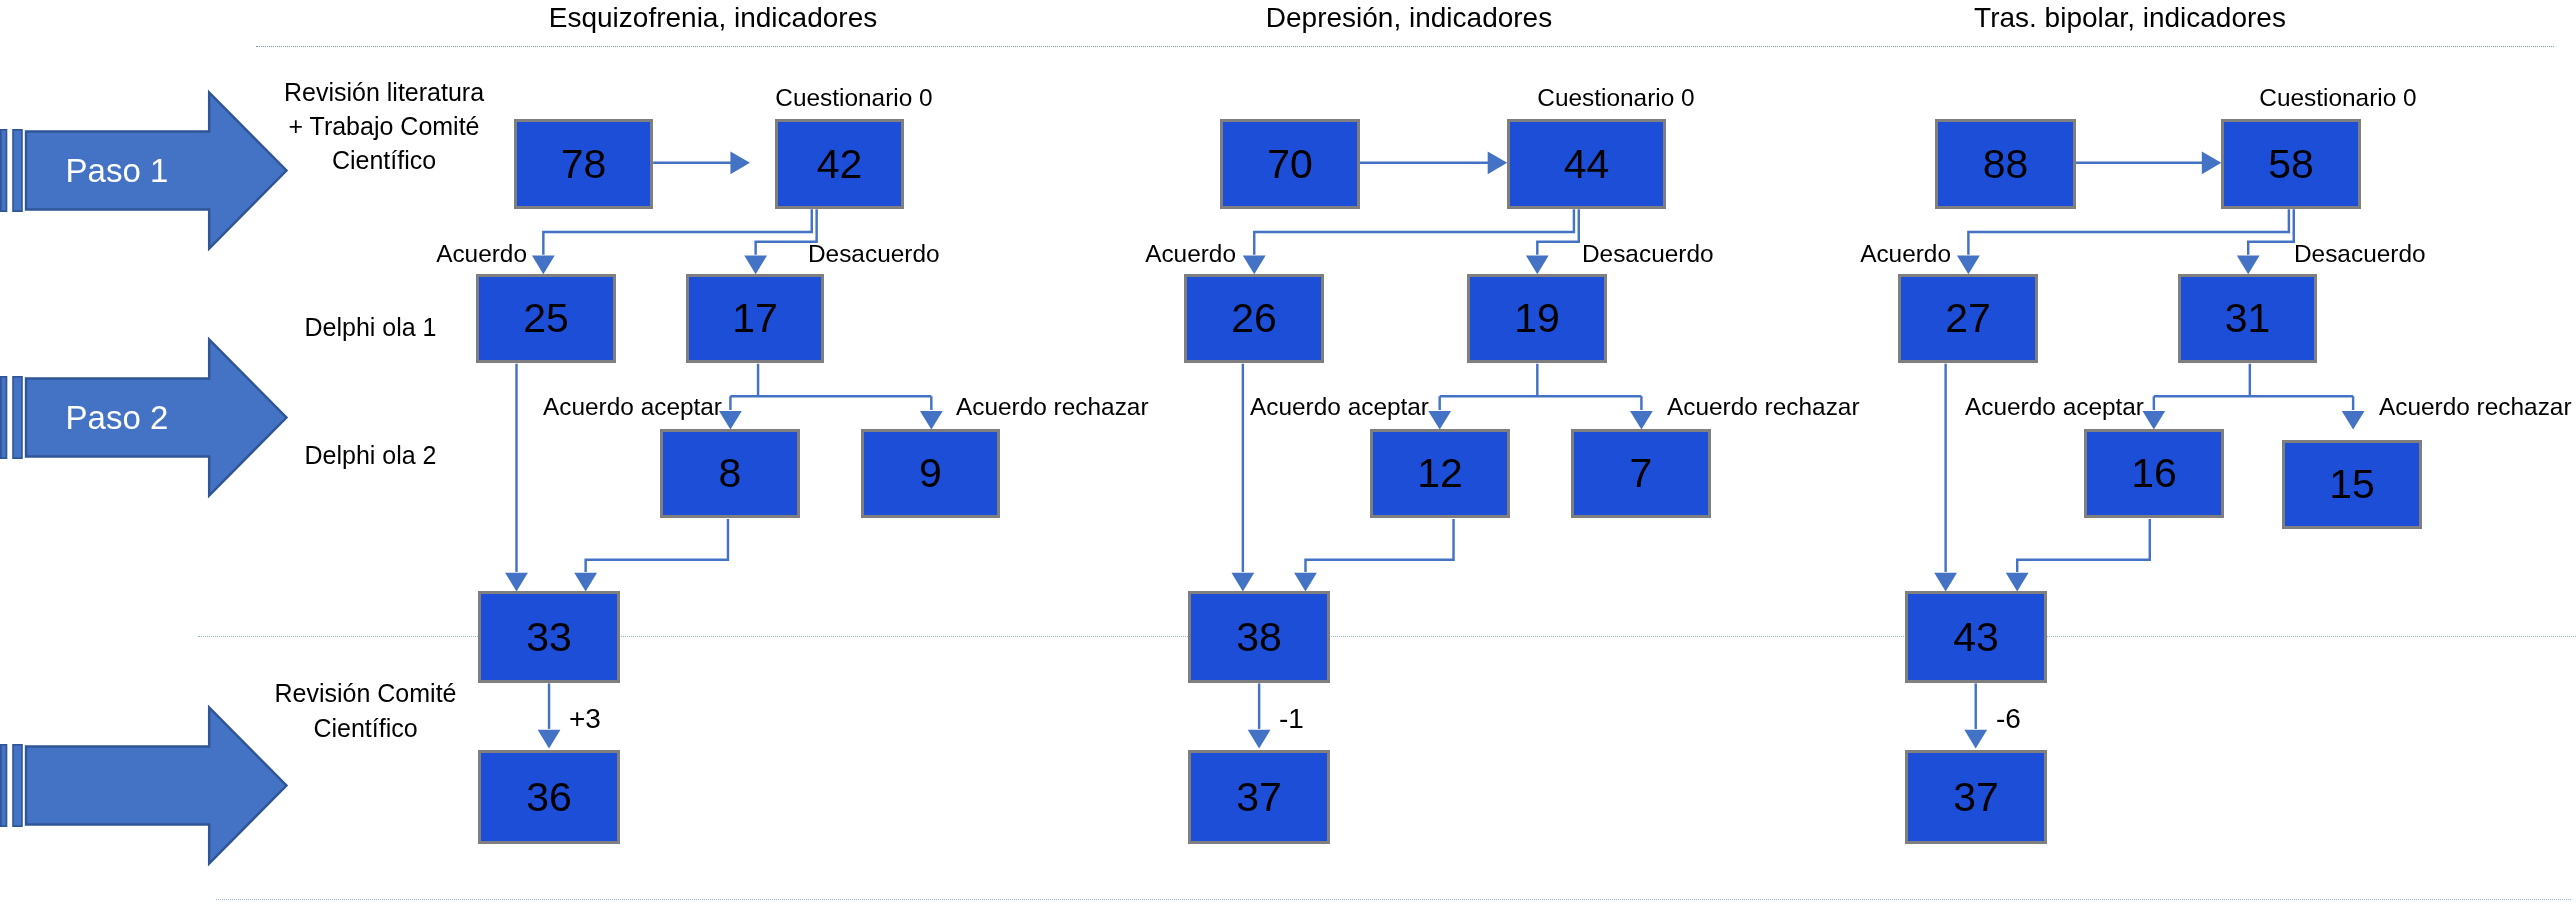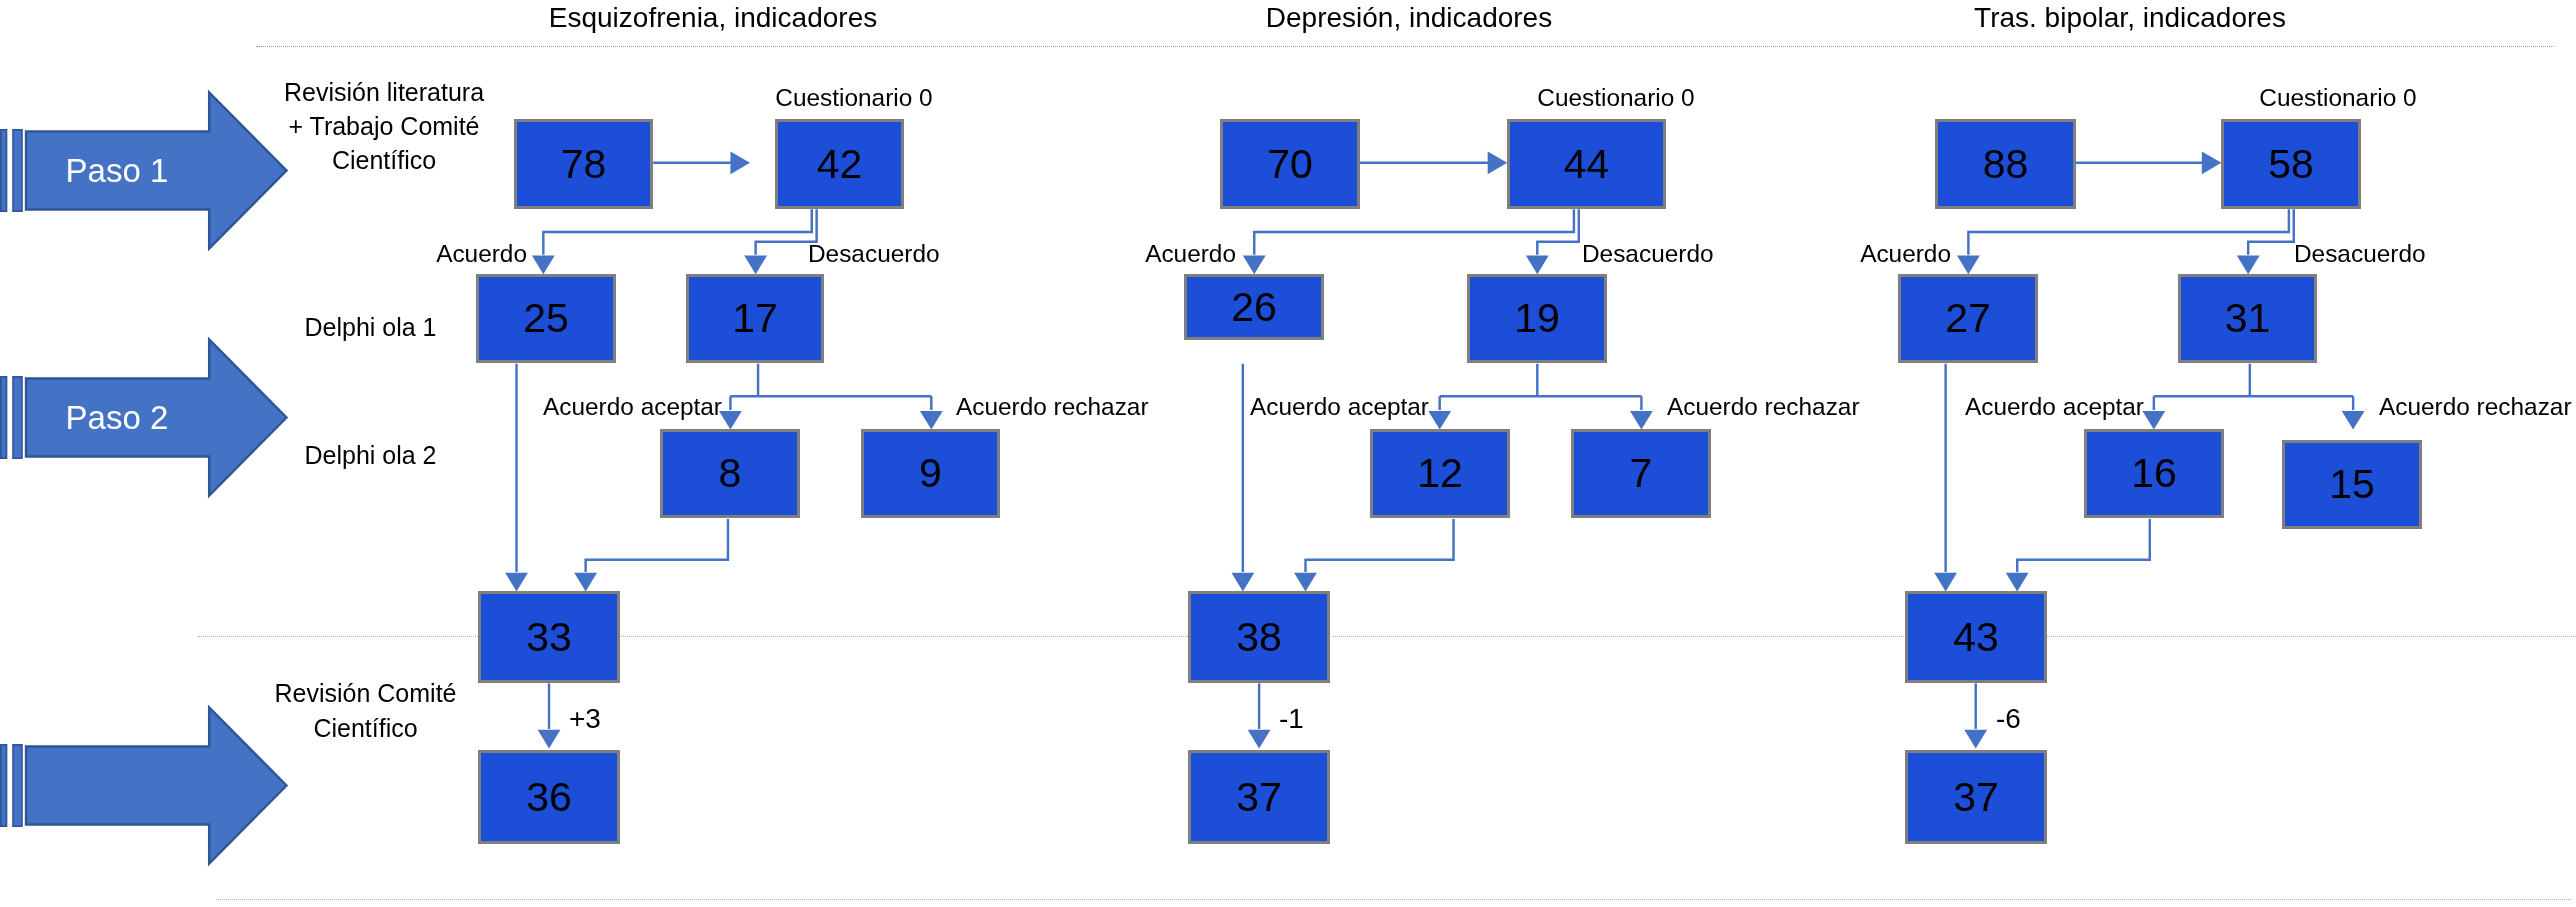--- a/index.html
+++ b/index.html
@@ -152,21 +152,21 @@
       <div class="lbl right-anchor" style="left:722px;top:394px;">Acuerdo aceptar</div>
       <div class="lbl" style="left:956px;top:394px;">Acuerdo rechazar</div>
       <div class="delta" style="left:569px;top:706px;">+3</div>
       <div class="col-header" style="left:1409px;">Depresión, indicadores</div>
       <div class="box" style="left:1220px;top:119px;width:140px;height:90px;">
         <span>70</span>
       </div>
       <div class="box" style="left:1507px;top:119px;width:159px;height:90px;">
         <span>44</span>
       </div>
-      <div class="box" style="left:1184px;top:274px;width:140px;height:66px;">
+      <div class="box" style="left:1184px;top:274px;width:140px;height:89px;">
         <span>26</span>
       </div>
       <div class="box" style="left:1467px;top:274px;width:140px;height:89px;">
         <span>19</span>
       </div>
       <div class="box" style="left:1370px;top:429px;width:140px;height:89px;">
         <span>12</span>
       </div>
       <div class="box" style="left:1571px;top:429px;width:140px;height:89px;">
         <span>7</span>

